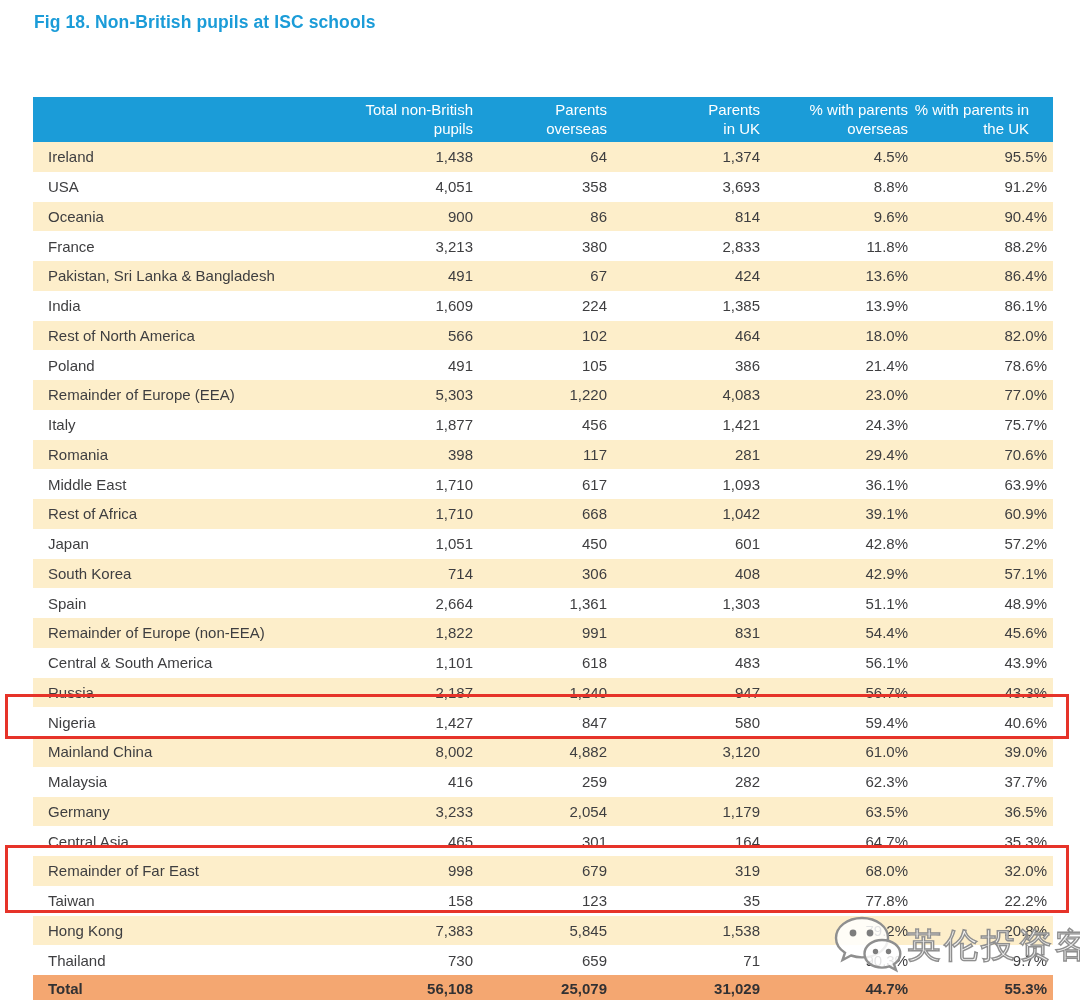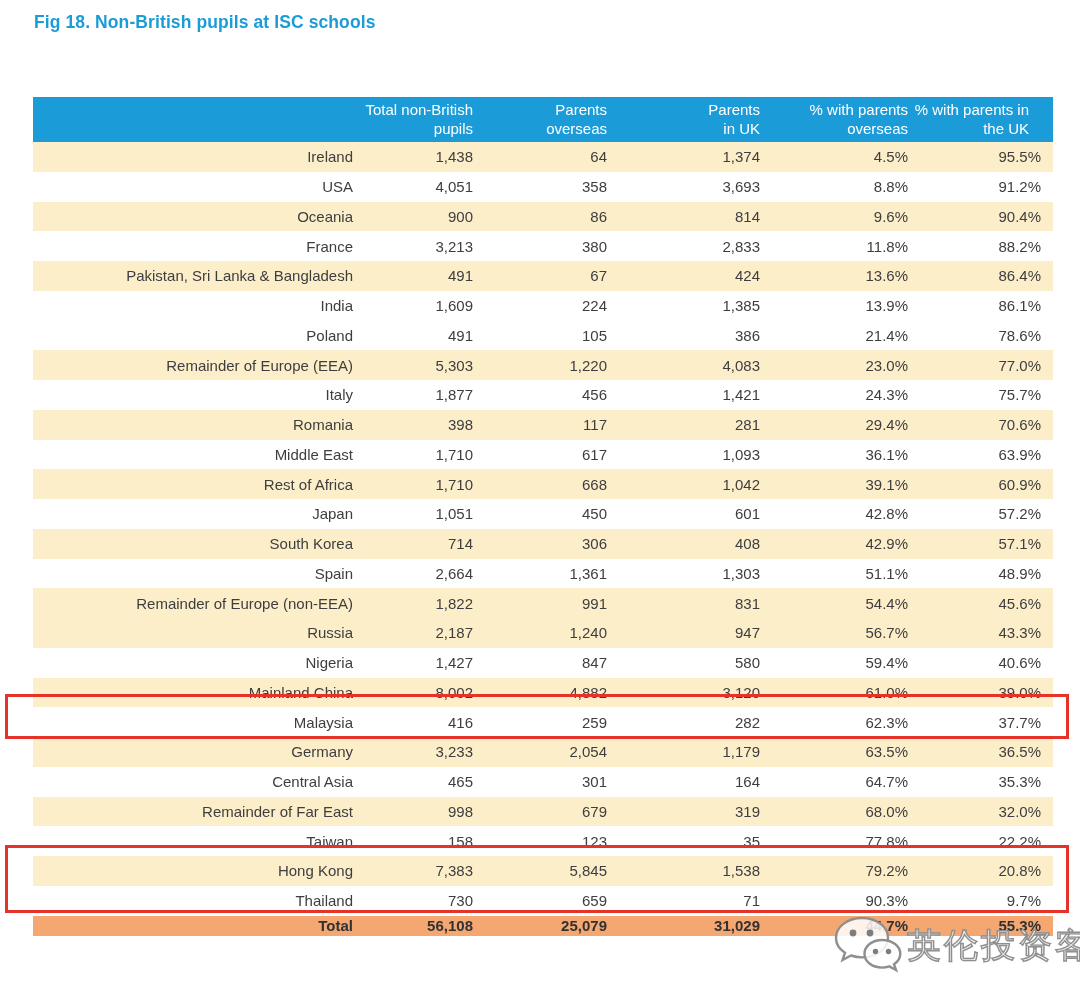--- a/index.html
+++ b/index.html
@@ -17,26 +17,26 @@
   }
   thead th{
     background:#1b9cd8;color:#ffffff;font-weight:400;font-size:15px;
     height:45px;vertical-align:middle;text-align:right;
     white-space:pre-line;line-height:1.25;padding:0;
   }
   thead th.last{padding-right:24px;}
   tbody td{
     height:29.75px;font-size:15px;color:#3e3e40;padding:0;vertical-align:middle;
   }
-  td.country{text-align:right;padding-left:1px;}
+  td.country{text-align:left;padding-left:15px;}
   td.num{text-align:right;}
-  td.last{padding-right:12px;text-align:right;}
+  td.last{padding-right:6px;text-align:right;}
   tr.cream td{background:#fdeeca;}
   tr.white td{background:#ffffff;}
-  tr.total td{background:#f4a771;font-weight:700;color:#313133;height:20px;}
+  tr.total td{background:#f4a771;font-weight:700;color:#313133;height:26px;}
   .hl-box{
     position:absolute;left:5px;width:1064px;
     border:3px solid #e63329;background:transparent;z-index:5;box-sizing:border-box;
   }
   #hl-mainland{top:694px;height:45px;}
   #hl-taiwan-hk{top:845px;height:68px;}
   .watermark{
     position:absolute;left:831px;top:914px;z-index:6;
     display:flex;align-items:center;
   }
@@ -119,20 +119,28 @@
         <td class="num last">86.4%</td>
       </tr>
       <tr class="white">
         <td class="country">India</td>
         <td class="num">1,609</td>
         <td class="num">224</td>
         <td class="num">1,385</td>
         <td class="num">13.9%</td>
         <td class="num last">86.1%</td>
       </tr>
+      <tr class="cream">
+        <td class="country">Rest of North America</td>
+        <td class="num">566</td>
+        <td class="num">102</td>
+        <td class="num">464</td>
+        <td class="num">18.0%</td>
+        <td class="num last">82.0%</td>
+      </tr>
       <tr class="white">
         <td class="country">Poland</td>
         <td class="num">491</td>
         <td class="num">105</td>
         <td class="num">386</td>
         <td class="num">21.4%</td>
         <td class="num last">78.6%</td>
       </tr>
       <tr class="cream">
         <td class="country">Remainder of Europe (EEA)</td>
@@ -198,20 +206,28 @@
         <td class="num">51.1%</td>
         <td class="num last">48.9%</td>
       </tr>
       <tr class="cream">
         <td class="country">Remainder of Europe (non-EEA)</td>
         <td class="num">1,822</td>
         <td class="num">991</td>
         <td class="num">831</td>
         <td class="num">54.4%</td>
         <td class="num last">45.6%</td>
+      </tr>
+      <tr class="white">
+        <td class="country">Central &amp; South America</td>
+        <td class="num">1,101</td>
+        <td class="num">618</td>
+        <td class="num">483</td>
+        <td class="num">56.1%</td>
+        <td class="num last">43.9%</td>
       </tr>
       <tr class="cream">
         <td class="country">Russia</td>
         <td class="num">2,187</td>
         <td class="num">1,240</td>
         <td class="num">947</td>
         <td class="num">56.7%</td>
         <td class="num last">43.3%</td>
       </tr>
       <tr class="white">

